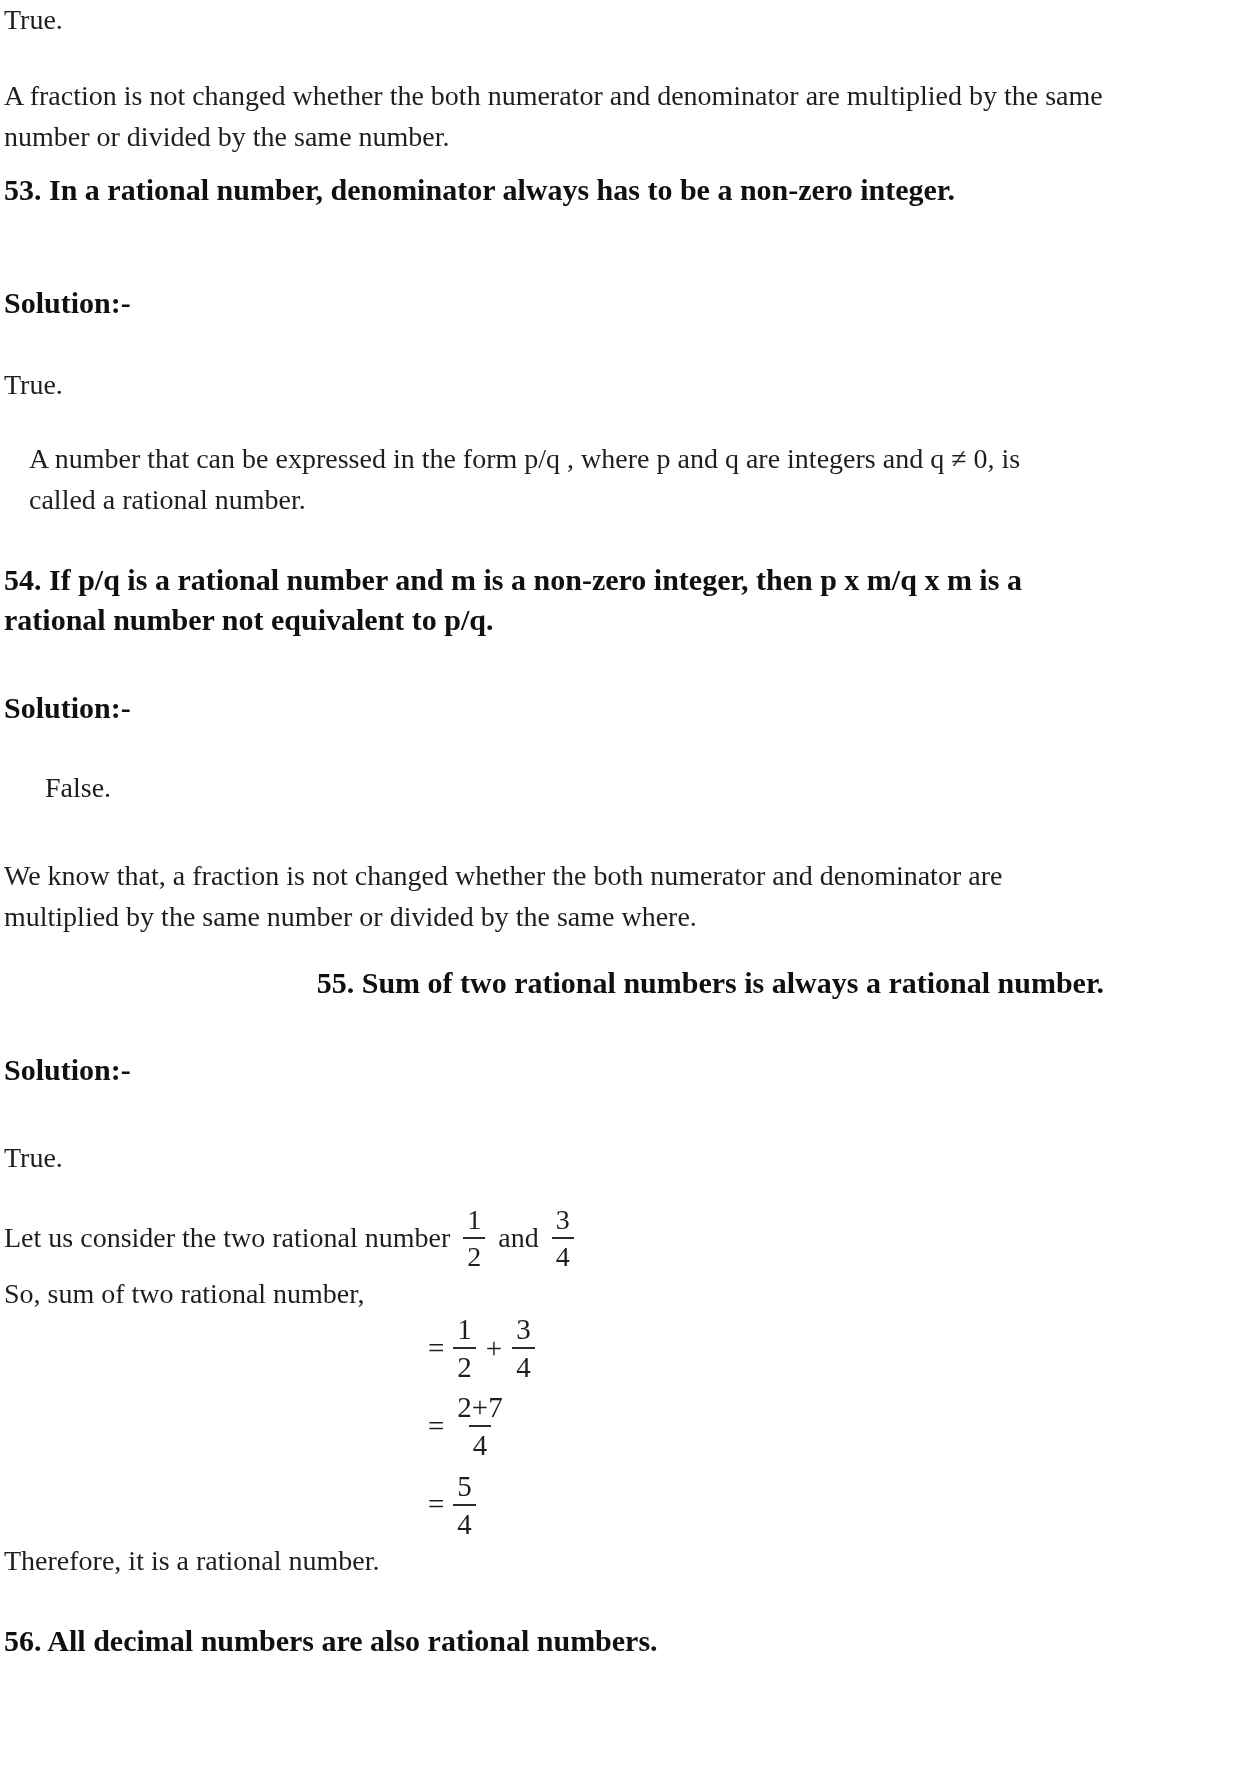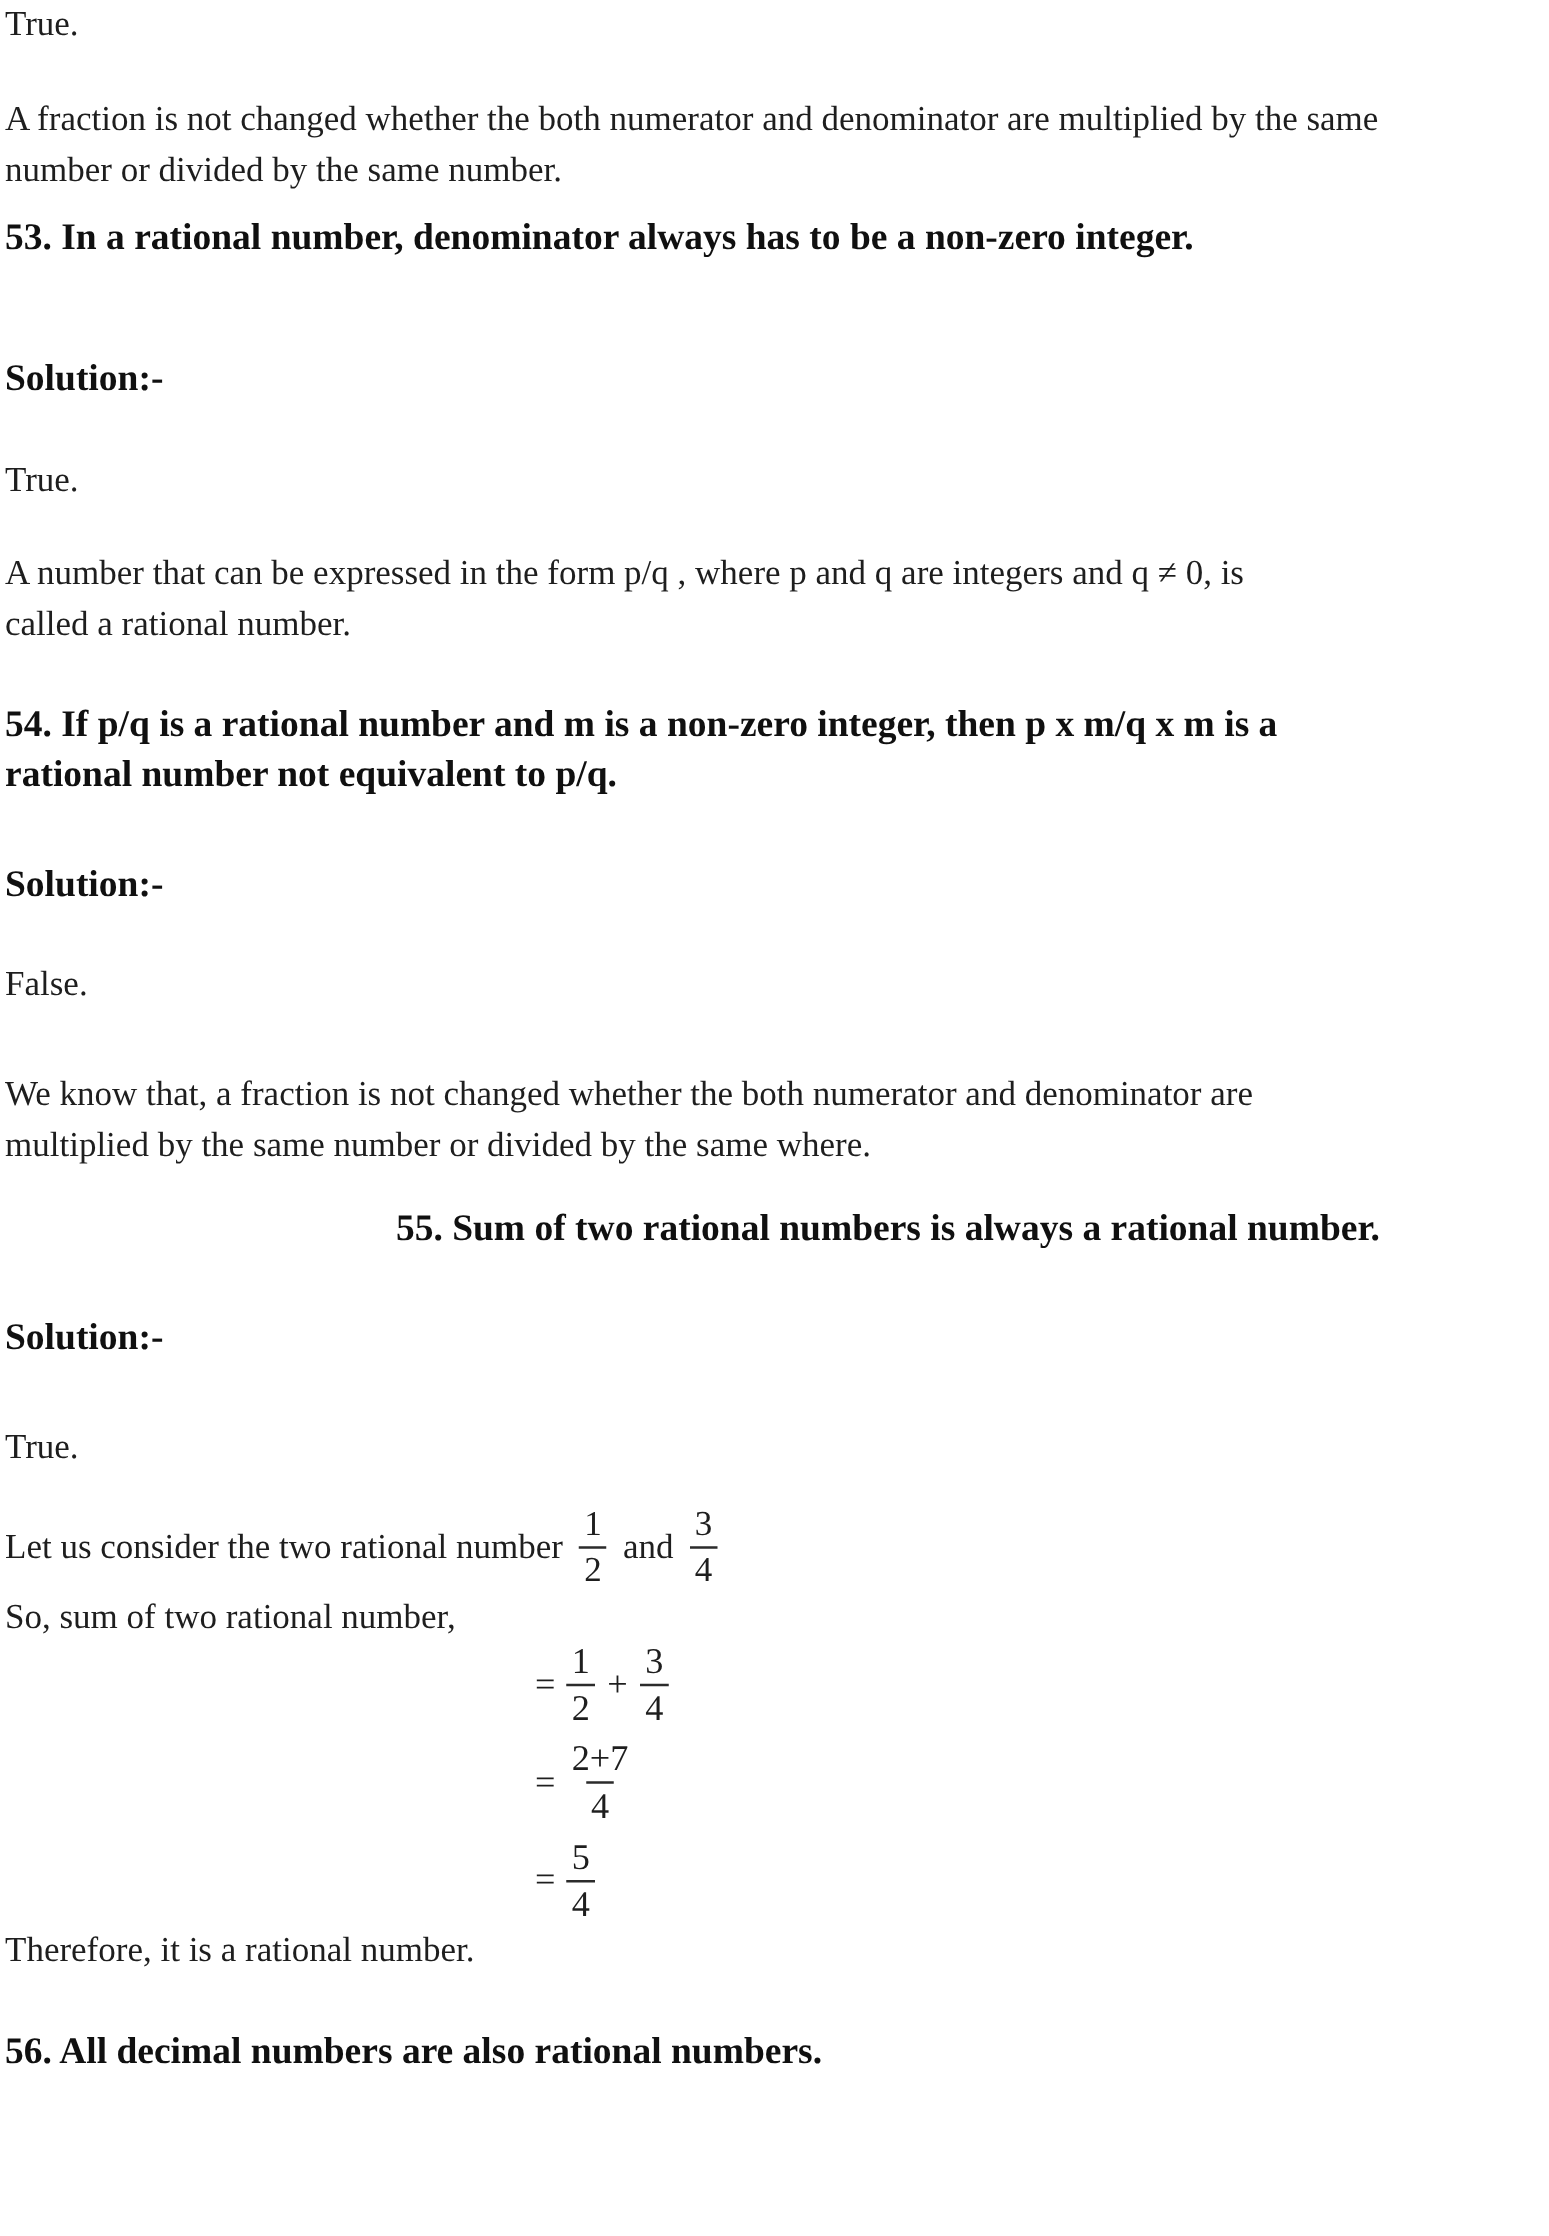--- a/index.html
+++ b/index.html
@@ -33,24 +33,24 @@
     margin: 0;
     max-width: 1100px;
   }
 
   
   .mt-top      { margin-top: 2px; }
   .mt-intro    { margin-top: 38px; }
   .mt-h53      { margin-top: 13px; }
   .mt-sol53    { margin-top: 73px; }
   .mt-ans53    { margin-top: 44px; }
-  .mt-exp53    { margin-top: 36px; }
+  .mt-exp53    { margin-top: 36px; margin-left: 25px; }
   .mt-h54      { margin-top: 40px; }
   .mt-sol54    { margin-top: 48px; }
-  .mt-ans54    { margin-top: 42px; }
+  .mt-ans54    { margin-top: 42px; margin-left: 41px; }
   .mt-exp54    { margin-top: 50px; }
   .mt-h55      { margin-top: 26px; text-align: right; }
   .mt-sol55    { margin-top: 47px; }
   .mt-ans55    { margin-top: 50px; }
   .mt-consider { margin-top: 30px; }
   .mt-sosum    { margin-top: 4px; }
   .mt-eq1      { margin-top: 3px; }
   .mt-eq2      { margin-top: 9px; }
   .mt-eq3      { margin-top: 10px; }
   .mt-concl    { margin-top: 4px; }

